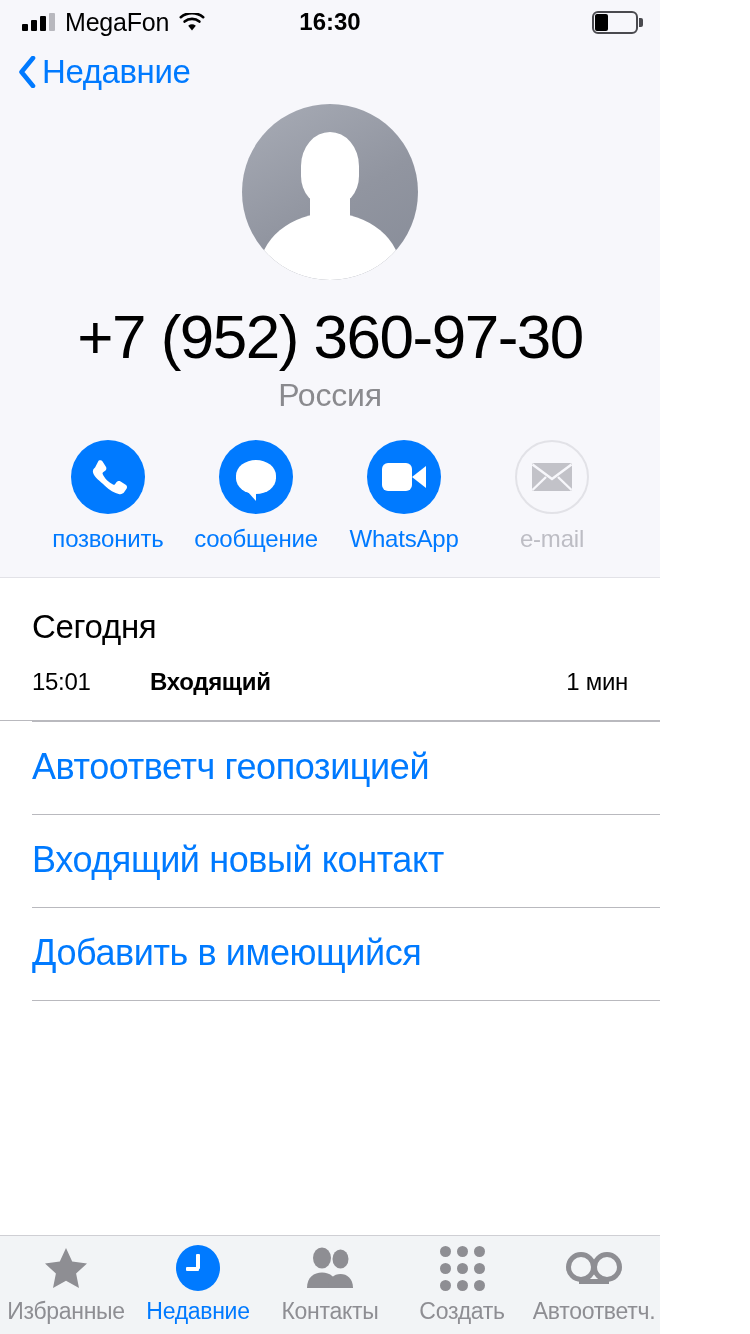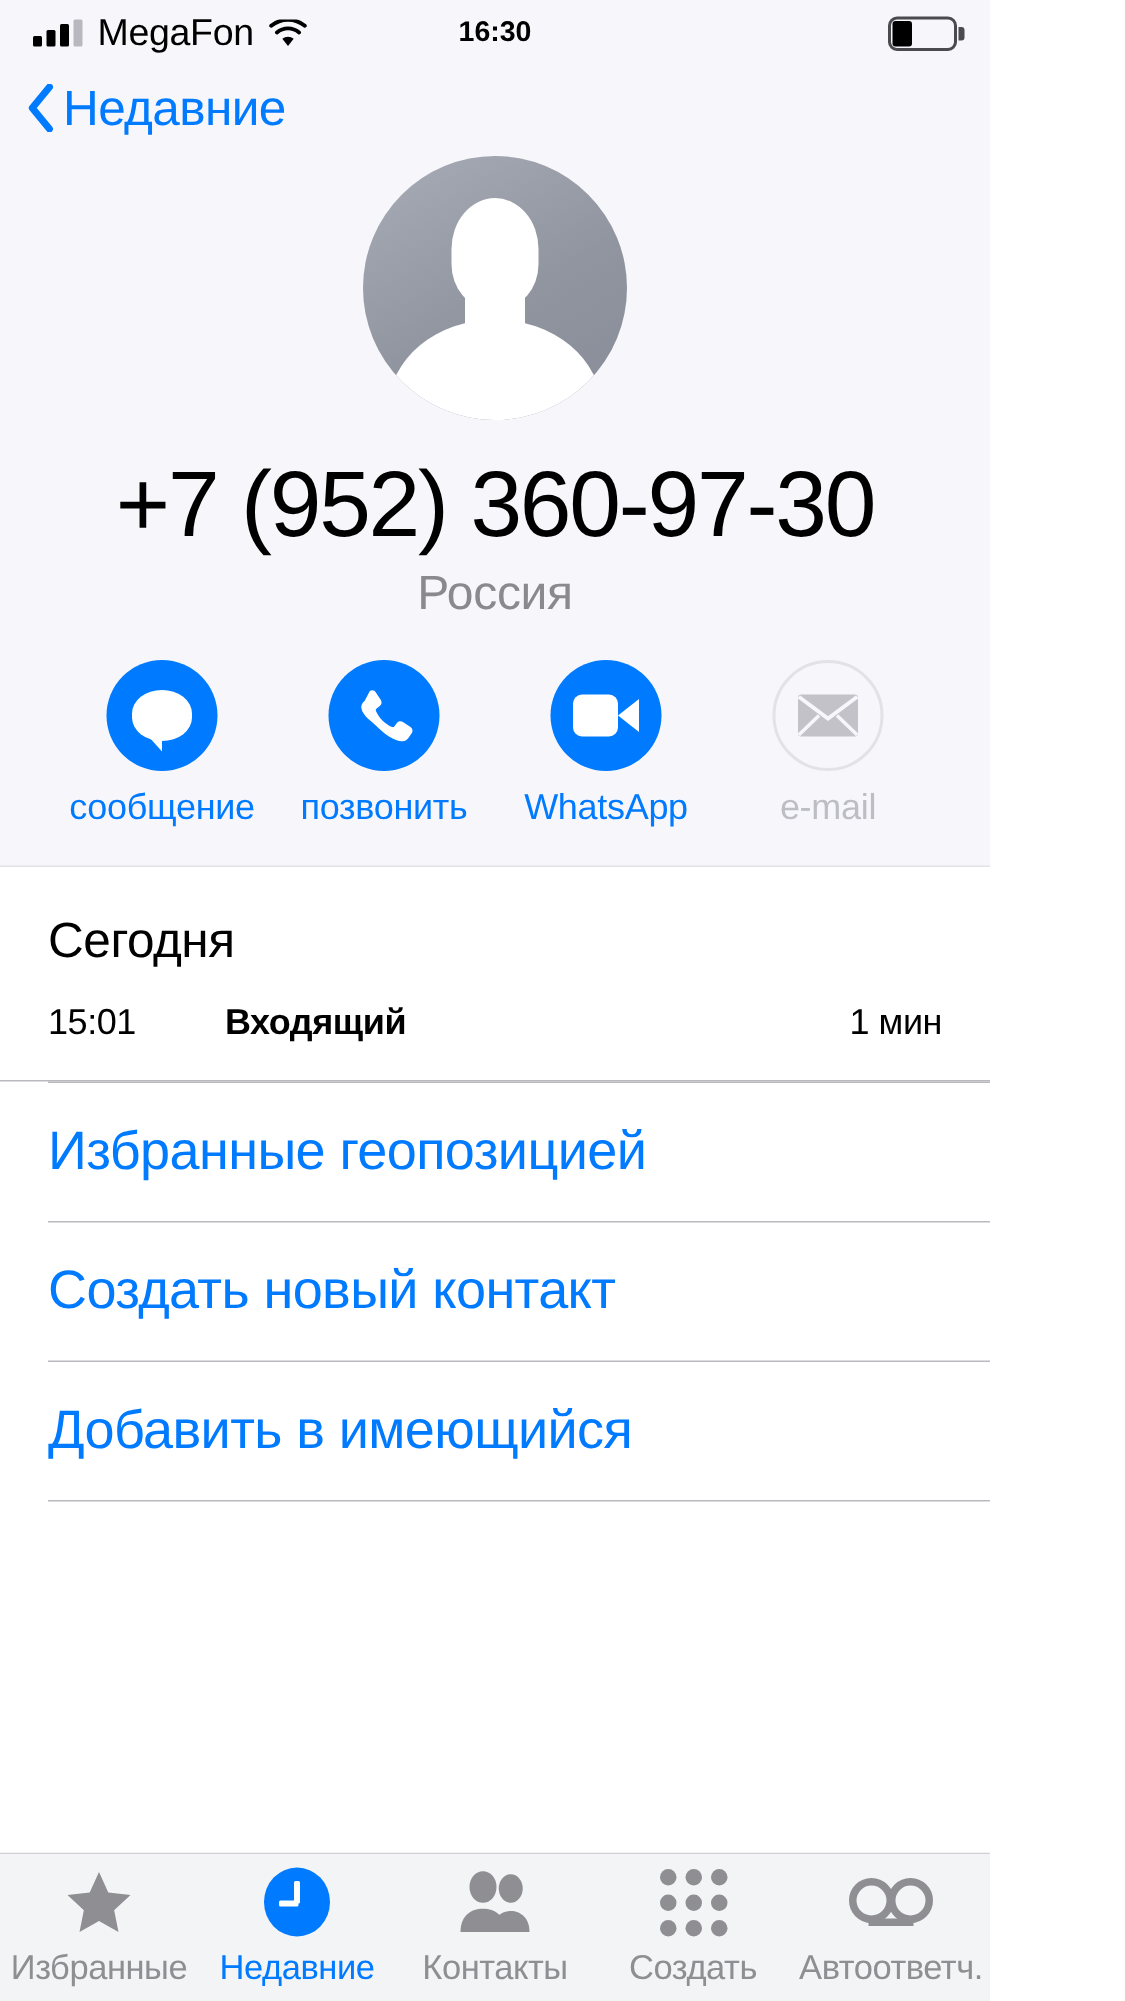--- a/index.html
+++ b/index.html
@@ -30,21 +30,21 @@
   .signal { display: flex; align-items: flex-end; gap: 3px; height: 17px; }
   .signal i { display: block; width: 6px; background: #000; border-radius: 1px; }
   .signal i:nth-child(1) { height: 7px; }
   .signal i:nth-child(2) { height: 11px; }
   .signal i:nth-child(3) { height: 15px; }
   .signal i:nth-child(4) { height: 18px; background: #B8B8BE; }
   .carrier { font-size: 25px; color: #000; letter-spacing: -0.2px; }
   .wifi { width: 26px; height: 19px; position: relative; }
   .sb-time {
     position: absolute; left: 0; right: 0; text-align: center;
-    font-size: 19px; font-weight: bold; color: #000; letter-spacing: 0px;
+    font-size: 24px; font-weight: bold; color: #000; letter-spacing: 0px;
   }
   .sb-right { margin-left: auto; display: flex; align-items: center; }
   .battery { position: relative; width: 46px; height: 23px; }
   .battery .shell {
     position: absolute; inset: 0;
     border: 2px solid #4a4a4f; border-radius: 6px;
   }
   .battery .fill {
     position: absolute; top: 3px; left: 3px; bottom: 3px;
     width: 13px; background: #000; border-radius: 2px;
@@ -270,34 +270,34 @@
       <div class="body"></div>
     </div>
 
     <div class="phone-number">+7 (952) 360-97-30</div>
     <div class="country">Россия</div>
 
     <div class="actions">
 
       <div class="action">
         <div class="circle">
-          <div class="ic-bubble"></div>
-        </div>
-        <div class="lbl">сообщение</div>
-      </div>
-
-      <div class="action">
-        <div class="circle">
           <div class="ic-phone">
             <svg width="42" height="42" viewBox="0 0 24 24">
               <path d="M6.6 2.7c.8-.5 1.8-.3 2.3.5l1.9 2.9c.5.8.3 1.8-.4 2.3l-1.2.9c-.3.2-.4.6-.3.9.5 1.3 1.4 2.6 2.5 3.7 1.1 1.1 2.4 2 3.7 2.5.3.1.7 0 .9-.3l.9-1.2c.5-.7 1.5-.9 2.3-.4l2.9 1.9c.8.5 1 1.5.5 2.3l-1.3 1.9c-.6.9-1.7 1.4-2.8 1.2-2.8-.5-5.8-2.3-8.3-4.8S3.9 12.1 3.4 9.3c-.2-1.1.3-2.2 1.2-2.8z" fill="#fff"></path>
             </svg>
           </div>
         </div>
         <div class="lbl">позвонить</div>
+      </div>
+
+      <div class="action">
+        <div class="circle">
+          <div class="ic-bubble"></div>
+        </div>
+        <div class="lbl">сообщение</div>
       </div>
 
       <div class="action">
         <div class="circle">
           <div class="ic-cam">
             <div class="bod"></div>
             <div class="lens"></div>
           </div>
         </div>
         <div class="lbl">WhatsApp</div>
@@ -327,24 +327,24 @@
     <div class="log-row">
       <span class="log-time">15:01</span>
       <span class="log-type">Входящий</span>
       <span class="log-dur">1 мин</span>
     </div>
 
     <div class="sep-full"></div>
 
     <div class="sep-inset"></div>
 
-    <div class="action-row">Избранные геопозицией</div>
+    <div class="action-row">Автоответч геопозицией</div>
     <div class="sep-inset"></div>
 
-    <div class="action-row">Создать новый контакт</div>
+    <div class="action-row">Входящий новый контакт</div>
     <div class="sep-inset"></div>
 
     <div class="action-row">Добавить в имеющийся</div>
     <div class="sep-inset"></div>
 
   </div>
 
   <div class="tabbar">
 
     <div class="tab">

